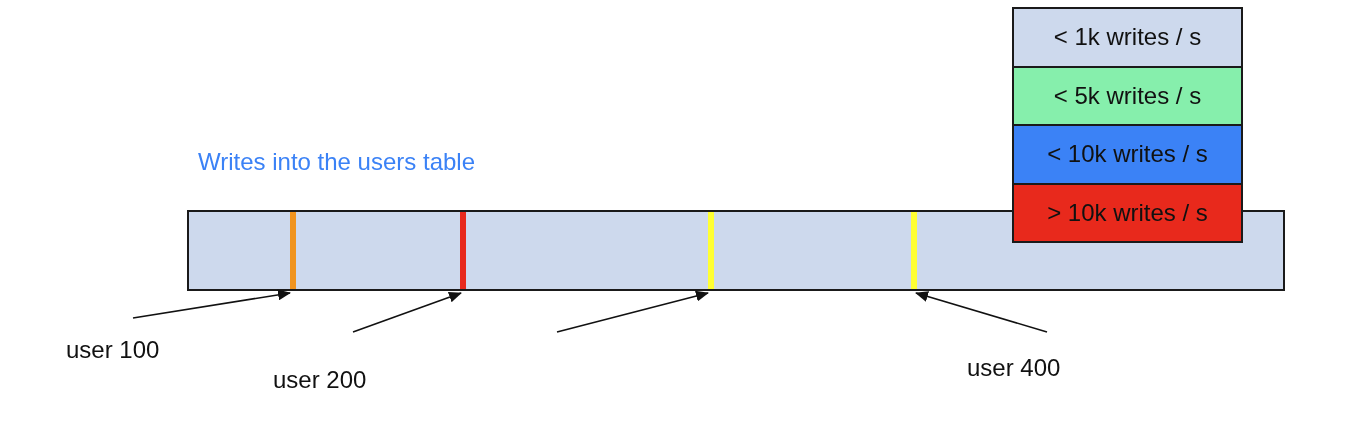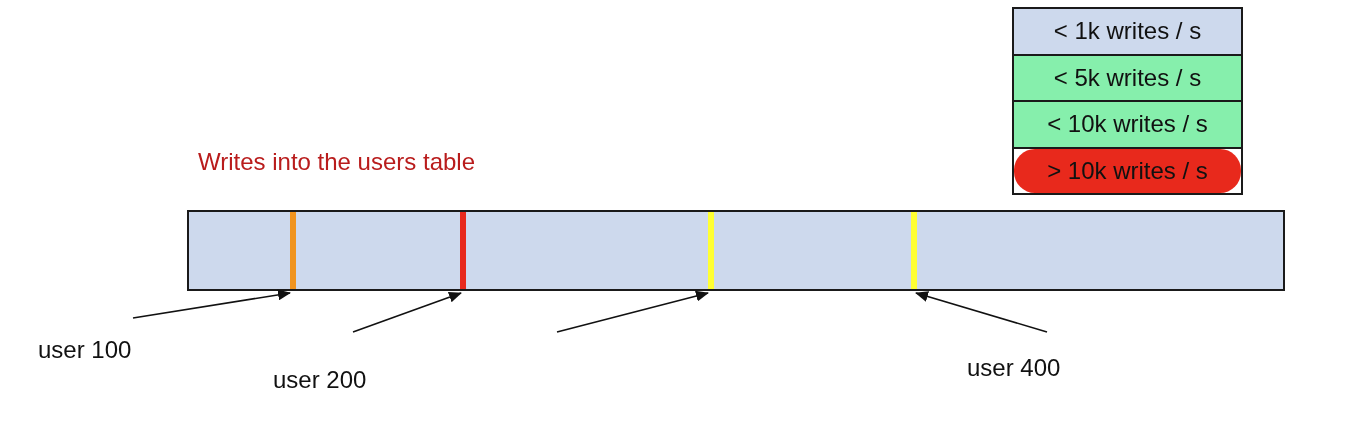--- a/index.html
+++ b/index.html
@@ -12,21 +12,21 @@
     width: 1350px;
     height: 422px;
     background: #ffffff;
     overflow: hidden;
   }
   .diagram-title {
     position: absolute;
     left: 198px;
     top: 148px;
     font-size: 24px;
-    color: #b91c1c;
+    color: #3b82f6;
     white-space: nowrap;
   }
   .table-bar {
     position: absolute;
     left: 187px;
     top: 210px;
     width: 1098px;
     height: 81px;
     border: 2px solid #1a1a1a;
     box-sizing: border-box;
@@ -39,44 +39,44 @@
   }
   .marker-user-100 { left: 101px; }
   .marker-user-200 { left: 271px; }
   .marker-user-300 { left: 519px; }
   .marker-user-400 { left: 722px; }
   .legend {
     position: absolute;
     left: 1012px;
     top: 7px;
     width: 231px;
-    height: 188px;
+    height: 236px;
     border: 2px solid #1a1a1a;
     box-sizing: border-box;
     display: flex;
     flex-direction: column;
   }
   .legend-row {
     flex: 1 1 0;
     display: flex;
     align-items: center;
     justify-content: center;
     font-size: 24px;
     color: #111111;
     border-bottom: 2px solid #1a1a1a;
     white-space: nowrap;
   }
-  .legend-row:last-child { border-bottom: none; border-radius: 21px; }
+  .legend-row:last-child { border-bottom: none; }
   .callout-label {
     position: absolute;
     font-size: 24px;
     color: #111111;
     white-space: nowrap;
   }
-  .callout-user-100 { left: 38px;  top: 336px; text-align: center; }
+  .callout-user-100 { left: 66px;  top: 336px; text-align: center; }
   .callout-user-200 { left: 273px; top: 354px; margin-top: 12px; }
   .callout-user-300 { left: 495px; top: 354px; }
   .callout-user-400 { left: 967px; top: 354px; }
   .arrow-layer {
     position: absolute;
     left: 0;
     top: 0;
     width: 1350px;
     height: 422px;
     pointer-events: none;
@@ -92,21 +92,21 @@
   <div class="table-bar" style="background: rgb(205, 217, 237);">
     <div class="marker-stripe marker-user-100" style="background: rgb(240, 148, 31);"></div>
     <div class="marker-stripe marker-user-200" style="background: rgb(232, 41, 28);"></div>
     <div class="marker-stripe marker-user-300" style="background: rgb(255, 255, 51);"></div>
     <div class="marker-stripe marker-user-400" style="background: rgb(255, 255, 51);"></div>
   </div>
 
   <div class="legend">
     <div class="legend-row" style="background: rgb(205, 217, 237);">&lt; 1k writes / s</div>
     <div class="legend-row" style="background: #86efac;">&lt; 5k writes / s</div>
-    <div class="legend-row" style="background: #86efac;">&lt; 10k writes / s</div>
+    <div class="legend-row" style="background: #3b82f6;">&lt; 10k writes / s</div>
     <div class="legend-row" style="background: rgb(232, 41, 28);">&gt; 10k writes / s</div>
   </div>
 
   <svg class="arrow-layer" viewBox="0 0 1350 422" xmlns="http://www.w3.org/2000/svg">
     <defs>
       <marker id="arrowhead" markerUnits="userSpaceOnUse" markerWidth="13" markerHeight="11" refX="12" refY="5.5" orient="auto">
         <path d="M0,0 L13,5.5 L0,11 z" fill="#111111"></path>
       </marker>
     </defs>
     <line x1="133" y1="318" x2="290" y2="293" stroke="#111111" stroke-width="1.6" marker-end="url(#arrowhead)"></line>

